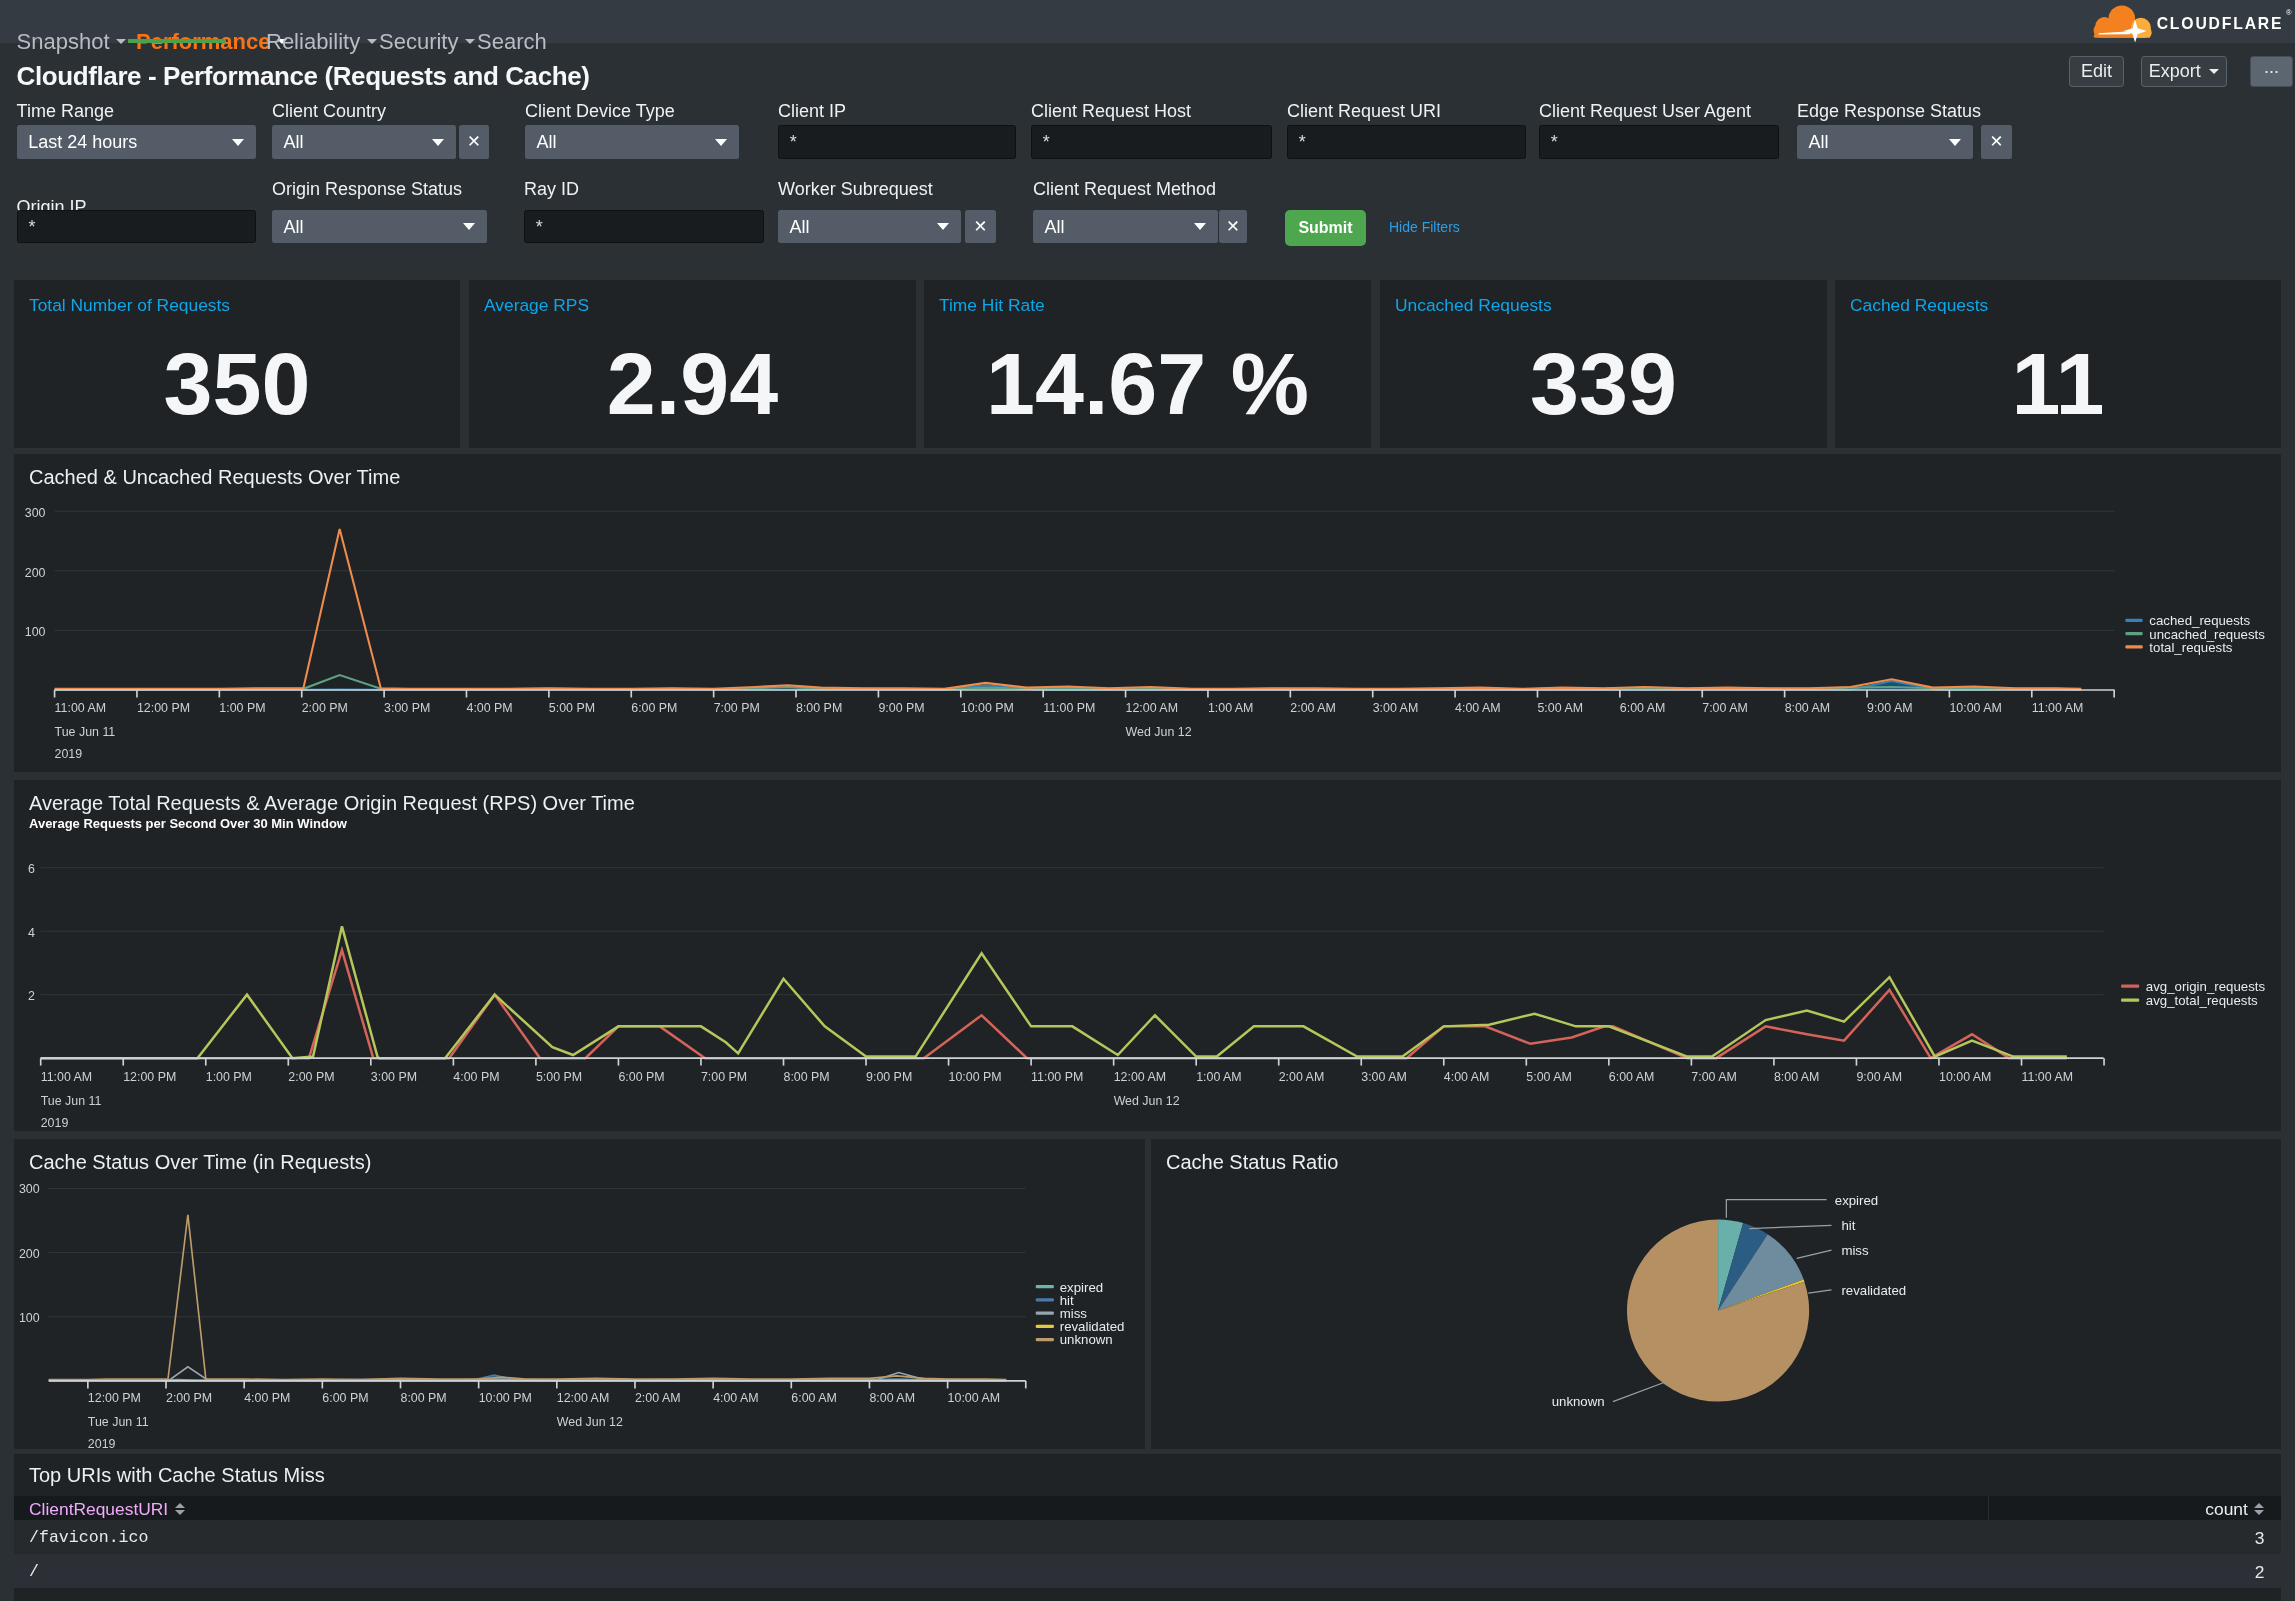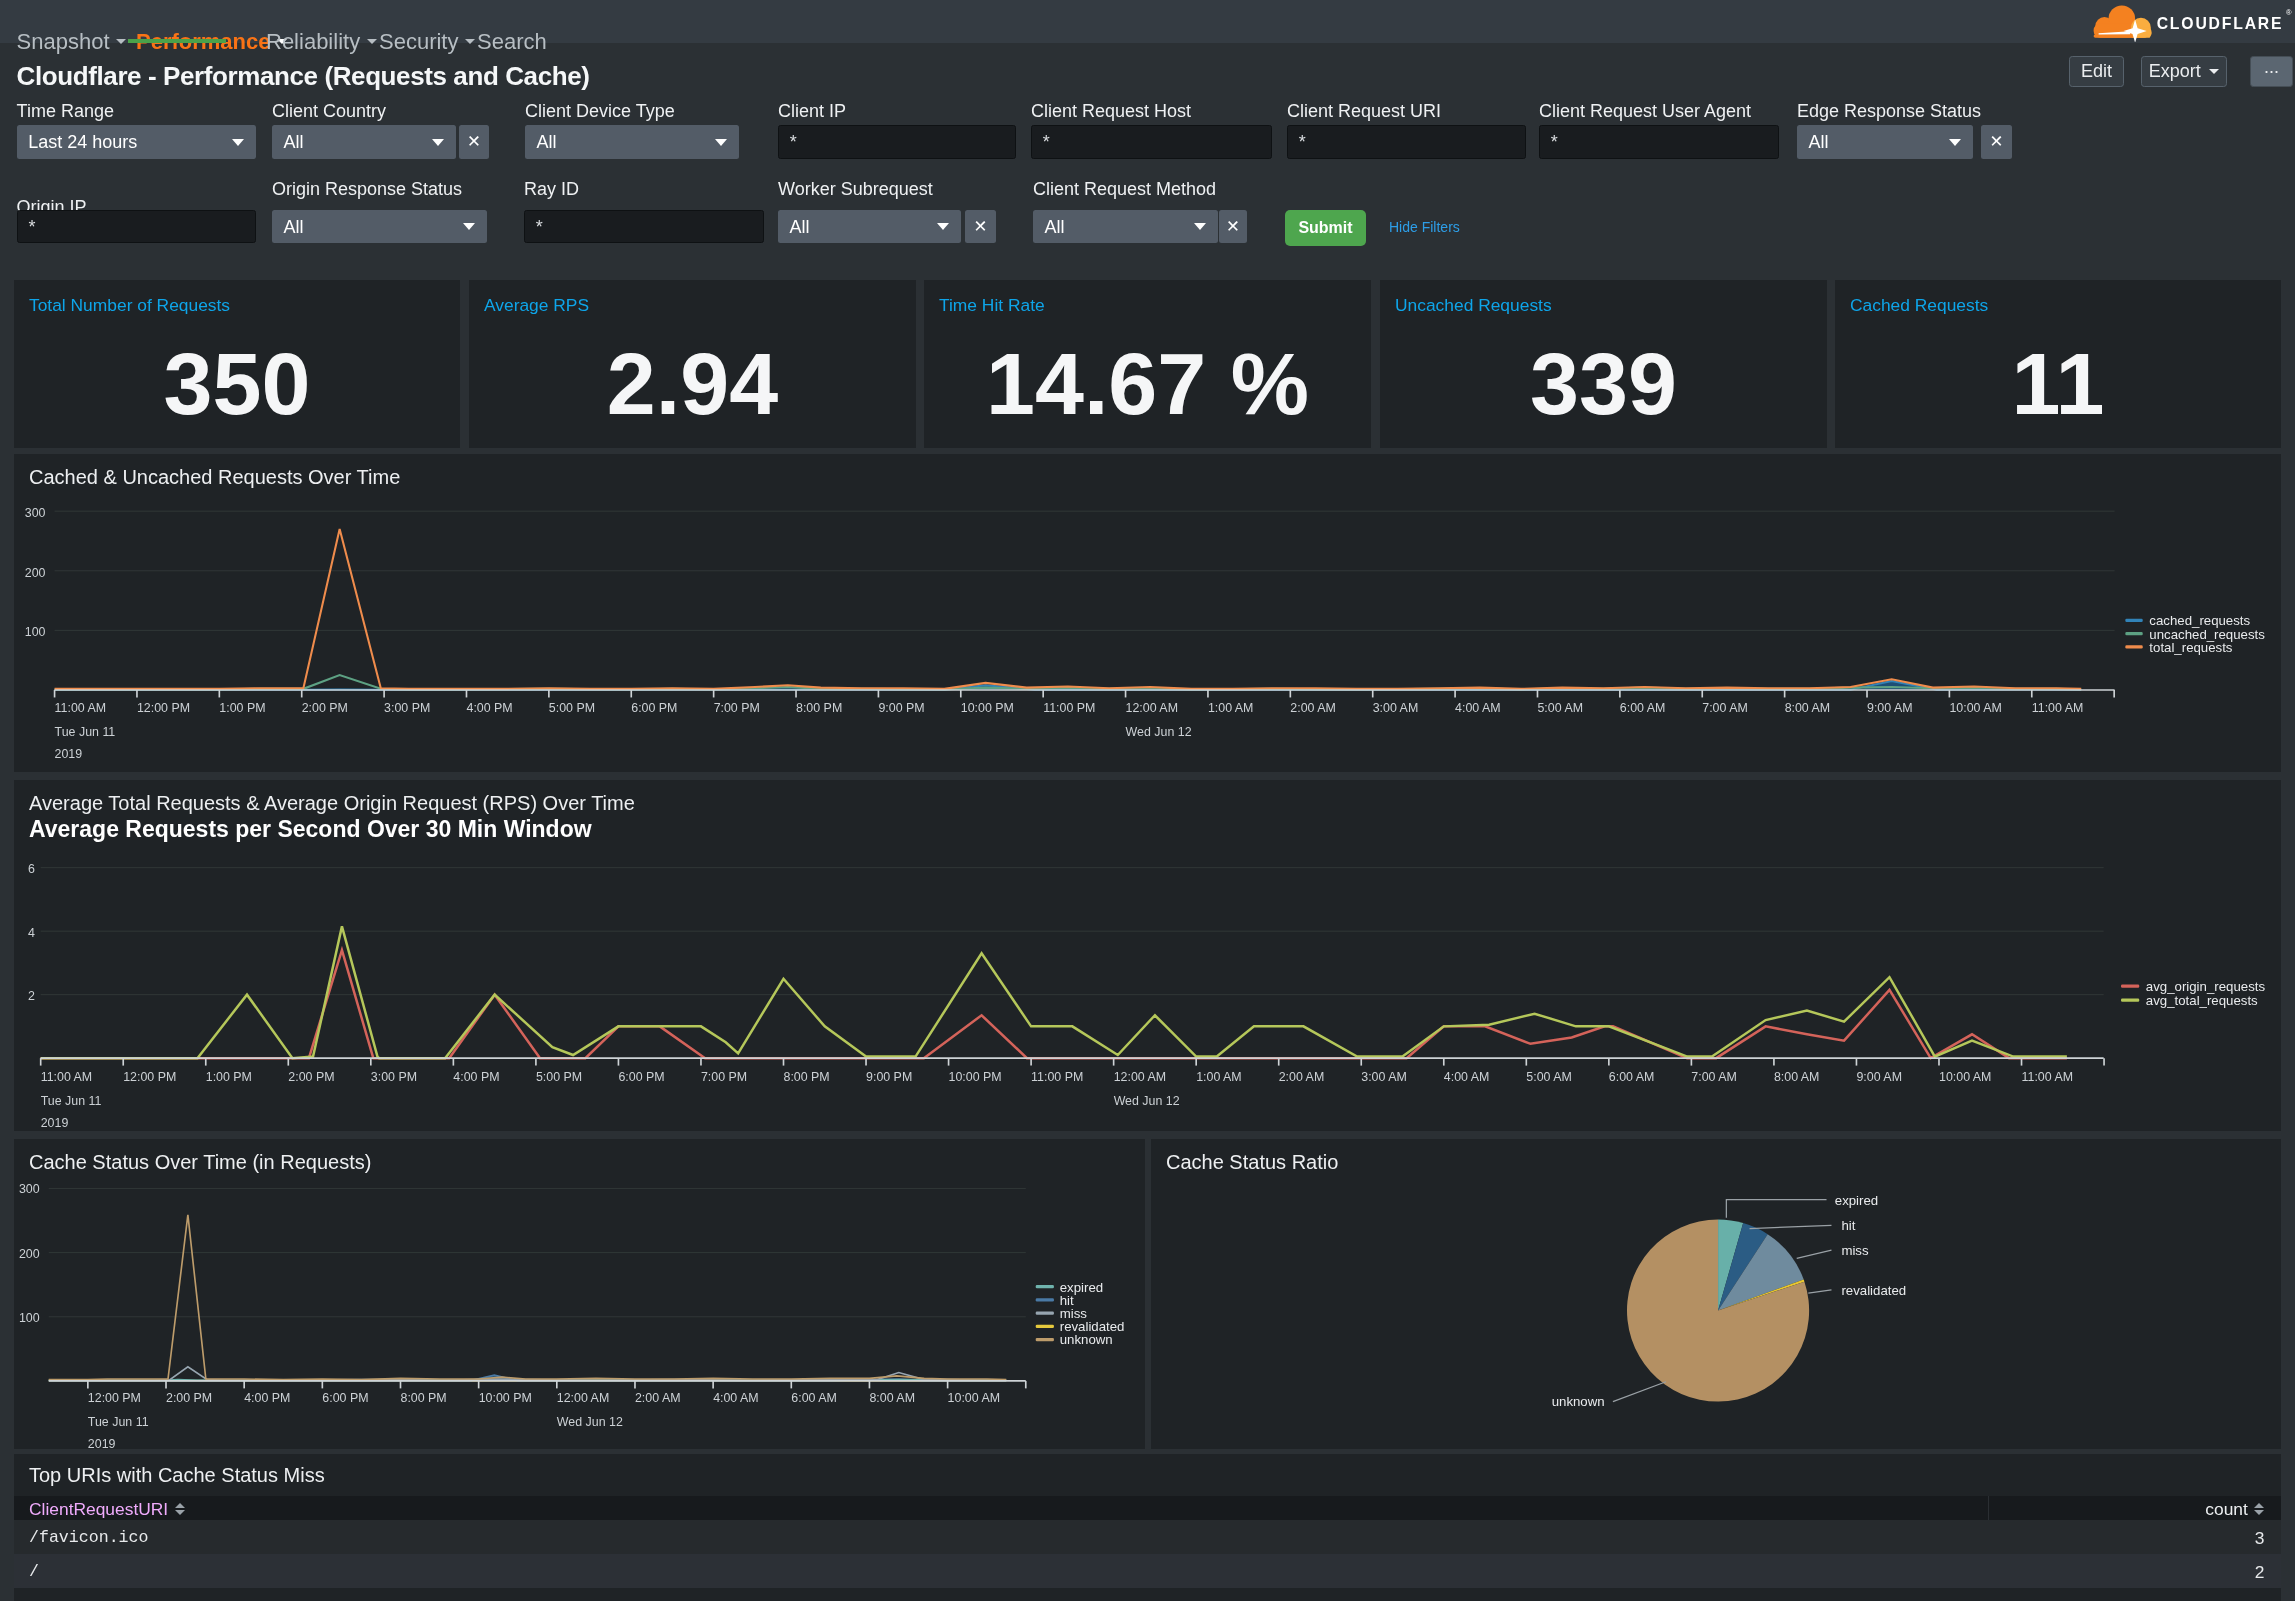--- a/index.html
+++ b/index.html
@@ -201,21 +201,21 @@
 <text x="2579" y="207" font-size="16" fill="#e9ebed">cached_requests</text>
 <rect x="2550" y="215" width="21" height="4" rx="1.5" fill="#5da183"></rect>
 <text x="2579" y="223" font-size="16" fill="#e9ebed">uncached_requests</text>
 <rect x="2550" y="231" width="21" height="4" rx="1.5" fill="#ef8c4c"></rect>
 <text x="2579" y="239" font-size="16" fill="#e9ebed">total_requests</text>
 </svg>
   </div>
 
   <div class="panel" id="chart2" style="left:14px; top:780px; width:2267px; height:351px;">
     <div class="ptitle">Average Total Requests &amp; Average Origin Request (RPS) Over Time</div>
-    <div class="ptitle" style="top:36px; font-size:23px; font-weight:bold; color:#fff;">Average Requests per Second Over 30 Min Window</div>
+    <div class="ptitle" style="top:36px; font-size:13px; font-weight:bold; color:#fff;">Average Requests per Second Over 30 Min Window</div>
 <svg width="2267" height="351" style="position:absolute;left:0;top:0;overflow:visible;" font-family="Liberation Sans, sans-serif" viewBox="0 0 2738 424">
 <line x1="32" x2="2524" y1="259.3" y2="259.3" stroke="#343b3a" stroke-width="1"></line>
 <text x="25" y="266.3" text-anchor="end" font-size="15" fill="#ccd1d5">2</text>
 <line x1="32" x2="2524" y1="182.6" y2="182.6" stroke="#343b3a" stroke-width="1"></line>
 <text x="25" y="189.6" text-anchor="end" font-size="15" fill="#ccd1d5">4</text>
 <line x1="32" x2="2524" y1="105.9" y2="105.9" stroke="#343b3a" stroke-width="1"></line>
 <text x="25" y="112.9" text-anchor="end" font-size="15" fill="#ccd1d5">6</text>
 <polyline fill="none" stroke="#d4635a" stroke-width="3" points="32.0,336.0 356.0,336.0 395.9,205.6 433.8,336.0 525.5,336.0 580.4,259.3 635.2,336.0 690.0,336.0 729.9,297.6 779.8,297.6 834.6,336.0 1098.8,336.0 1168.6,284.2 1223.4,336.0 1328.1,336.0 1682.0,336.0 1726.9,297.6 1776.8,297.6 1831.6,318.7 1881.4,311.1 1921.3,297.6 1931.3,297.6 2021.0,336.0 2055.9,336.0 2115.7,297.6 2165.6,307.2 2210.4,314.9 2265.3,253.5 2315.1,336.0 2365.0,307.2 2409.8,336.0 2479.6,336.0"></polyline>
 <polyline fill="none" stroke="#b5c75a" stroke-width="3" points="32.0,336.0 221.4,336.0 281.2,259.3 336.1,336.0 361.0,334.1 395.9,176.8 438.8,334.1 440.8,336.0 520.5,336.0 580.4,259.3 650.1,322.6 675.1,332.2 729.9,297.6 779.8,297.6 829.6,297.6 859.5,316.8 874.5,330.2 929.3,240.1 979.1,297.6 1029.0,334.1 1088.8,334.1 1168.6,209.4 1228.4,297.6 1278.2,297.6 1333.1,332.2 1378.0,284.2 1427.8,334.1 1452.7,334.1 1497.6,297.6 1557.4,297.6 1622.2,334.1 1677.0,334.1 1726.9,297.6 1781.7,295.7 1836.6,282.3 1886.4,297.6 1926.3,297.6 2021.0,334.1 2050.9,334.1 2115.7,290.0 2165.6,278.5 2210.4,291.9 2265.3,238.2 2320.1,334.1 2365.0,314.9 2414.8,334.1 2479.6,334.1"></polyline>
 <line x1="32" x2="2524" y1="336" y2="336" stroke="#ced3d6" stroke-width="2"></line>

